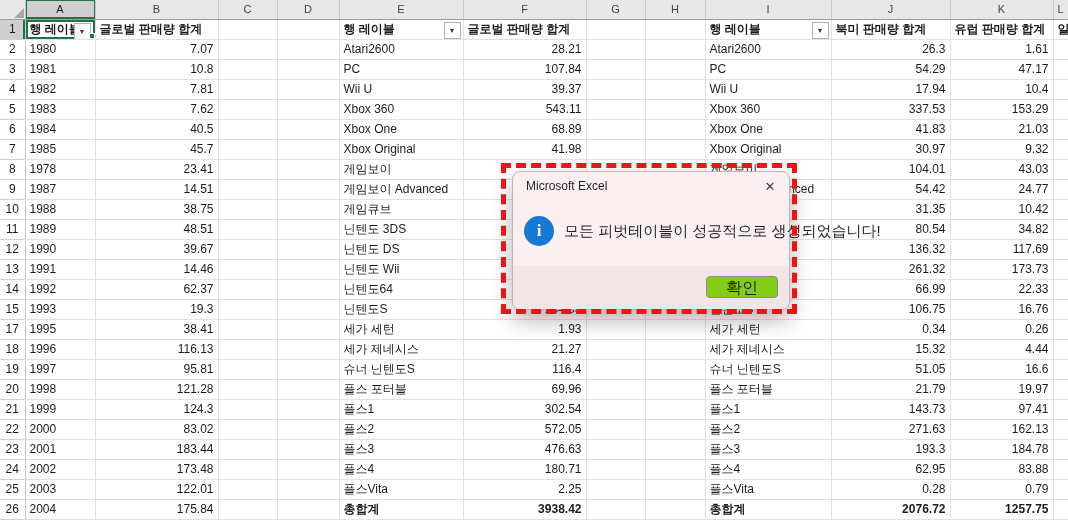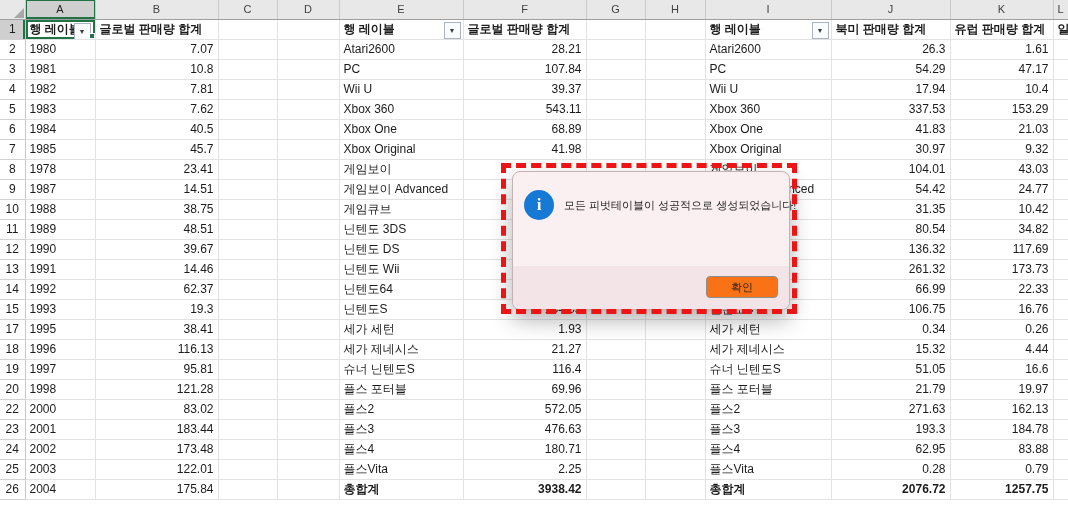--- a/index.html
+++ b/index.html
@@ -56,26 +56,26 @@
   .dlg-title-row{position:relative;height:26px;}
   .dlg-title{position:absolute;left:13px;top:7px;font-size:12px;color:#262626;}
   .dlg-close{position:absolute;right:10px;top:5px;width:18px;height:18px;
     display:flex;align-items:center;justify-content:center;cursor:pointer;
     color:#404040;font-size:13px;line-height:1;}
   .dlg-body{display:flex;align-items:center;gap:10px;padding-left:11px;height:66px;}
   .info-icon{width:30px;height:30px;border-radius:50%;flex:0 0 30px;
     background:#1679D6;color:#fff;font-size:17px;font-weight:700;
     display:flex;align-items:center;justify-content:center;
     font-family:"Liberation Serif","DejaVu Serif",serif;}
-  .dlg-msg{font-size:11px;color:#201f1f;white-space:nowrap;}
+  .dlg-msg{font-size:15px;color:#201f1f;white-space:nowrap;}
   .dlg-footer{position:absolute;left:0;right:0;bottom:0;height:43px;
     background:#F2E4E7;border-radius:0 0 8px 8px;}
   .ok-btn{position:absolute;right:11px;top:10px;width:72px;height:22px;
-    background:#f97316;border:1px solid #8E8E8E;border-radius:4px;
-    font-size:11px;color:#1f1f1f;cursor:pointer;
+    background:#84cc16;border:1px solid #8E8E8E;border-radius:4px;
+    font-size:16px;color:#1f1f1f;cursor:pointer;
     font-family:"Liberation Sans","DejaVu Sans",sans-serif;}
   
   .red-dash{position:absolute;left:501px;top:163px;width:296px;height:151px;
     border:5px dashed #EC1414;z-index:40;box-sizing:border-box;pointer-events:none;}
 </style>
 </head>
 <body>
 
 <table class="sheet">
   <colgroup>
@@ -405,20 +405,35 @@
         <td>플스 포터블</td>
         <td class="num">69.96</td>
         <td></td>
         <td></td>
         <td>플스 포터블</td>
         <td class="num">21.79</td>
         <td class="num">19.97</td>
         <td></td>
       </tr>
       <tr class="r">
+        <td class="rh">21</td>
+        <td>1999</td>
+        <td class="num">124.3</td>
+        <td></td>
+        <td></td>
+        <td>플스1</td>
+        <td class="num">302.54</td>
+        <td></td>
+        <td></td>
+        <td>플스1</td>
+        <td class="num">143.73</td>
+        <td class="num">97.41</td>
+        <td></td>
+      </tr>
+      <tr class="r">
         <td class="rh">22</td>
         <td>2000</td>
         <td class="num">83.02</td>
         <td></td>
         <td></td>
         <td>플스2</td>
         <td class="num">572.05</td>
         <td></td>
         <td></td>
         <td>플스2</td>
@@ -483,20 +498,26 @@
         <td></td>
         <td class="tot">총합계</td>
         <td class="num tot">2076.72</td>
         <td class="num tot">1257.75</td>
         <td></td>
       </tr>
     </tbody>
 </table>
 
 <div class="dialog">
+  <div class="dlg-title-row">
+    <span class="dlg-title">Microsoft Excel</span>
+    <span class="dlg-close">
+      <span>✕</span>
+    </span>
+  </div>
   <div class="dlg-body">
     <div class="info-icon">i</div>
     <div class="dlg-msg">모든 피벗테이블이 성공적으로 생성되었습니다!</div>
   </div>
   <div class="dlg-footer">
     <button class="ok-btn">확인</button>
   </div>
 </div>
 
 <div class="red-dash"></div>

